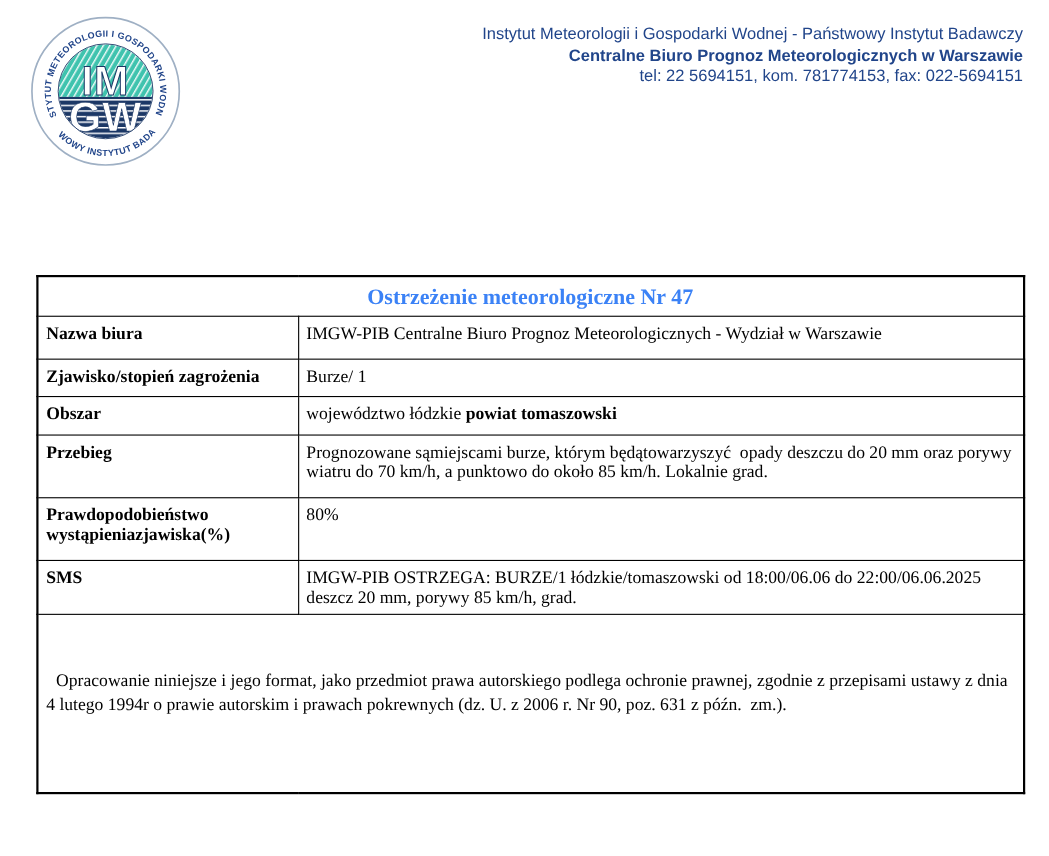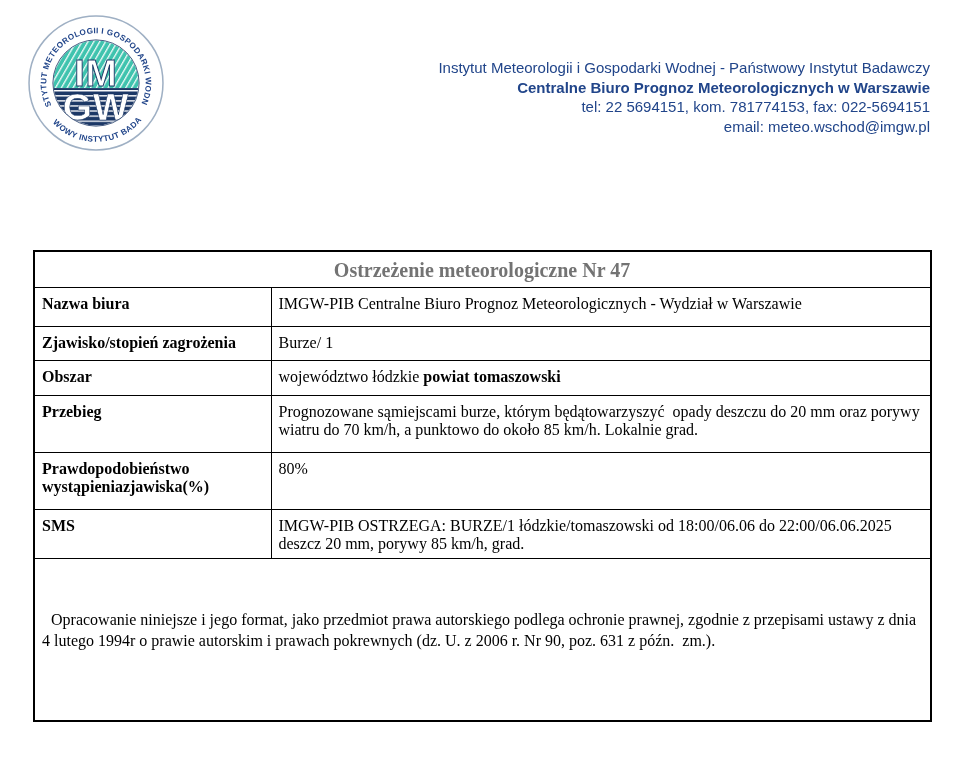--- a/index.html
+++ b/index.html
@@ -28,21 +28,20 @@
   
   .org-block {
     position: absolute;
     top: 21px;
     right: 24px;
     text-align: right;
     color: #21458a;
     font-family: "Liberation Sans", sans-serif;
     font-size: 15px;
     line-height: 19.5px;
-    margin-top: 37px;
   }
   .org-line { white-space: pre; }
   .org-line.bold { font-weight: bold; }
 
   
   .warn-table {
     position: absolute;
     left: 33px;
     top: 250px;
     width: 897px;
@@ -58,21 +57,21 @@
     vertical-align: top;
     padding: 7px 8px 4px 7px;
     overflow: hidden;
     white-space: pre-wrap;
   }
   .warn-table .label-cell { font-weight: bold; }
   .title-cell {
     text-align: center;
     font-weight: bold;
     font-size: 20px;
-    color: #737373;
+    color: #3b82f6;
     padding-top: 8px;
   }
   .footer-cell {
     font-size: 16px;
     line-height: 21.5px;
     padding: 6px 10px 4px 8px;
   }
   .footer-cell .para {
     text-indent: 9px;
     white-space: pre-wrap;
@@ -130,21 +129,20 @@
       <text font-family="Liberation Sans, sans-serif" font-size="8" letter-spacing="0.35" fill="#21458a" font-weight="bold">
         <textPath href="#arcBottom" startOffset="50%" text-anchor="middle">PAŃSTWOWY INSTYTUT BADAWCZY</textPath>
       </text>
     </svg>
   </div>
 
   <div class="org-block">
     <div class="org-line">Instytut Meteorologii i Gospodarki Wodnej - Państwowy Instytut Badawczy</div>
     <div class="org-line bold">Centralne Biuro Prognoz Meteorologicznych w Warszawie</div>
     <div class="org-line">tel: 22 5694151, kom. 781774153, fax: 022-5694151</div>
-    <div class="org-line">email: meteo.wschod@imgw.pl</div>
   </div>
 
   <table class="warn-table">
     <colgroup>
         <col style="width:237px">
         <col style="width:660px">
       </colgroup>
 
     <tbody>
         <tr class="h-title">

